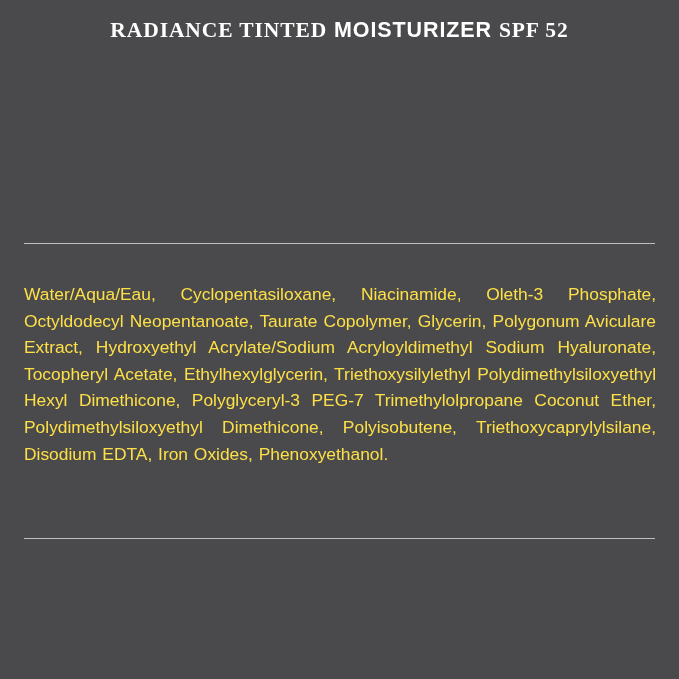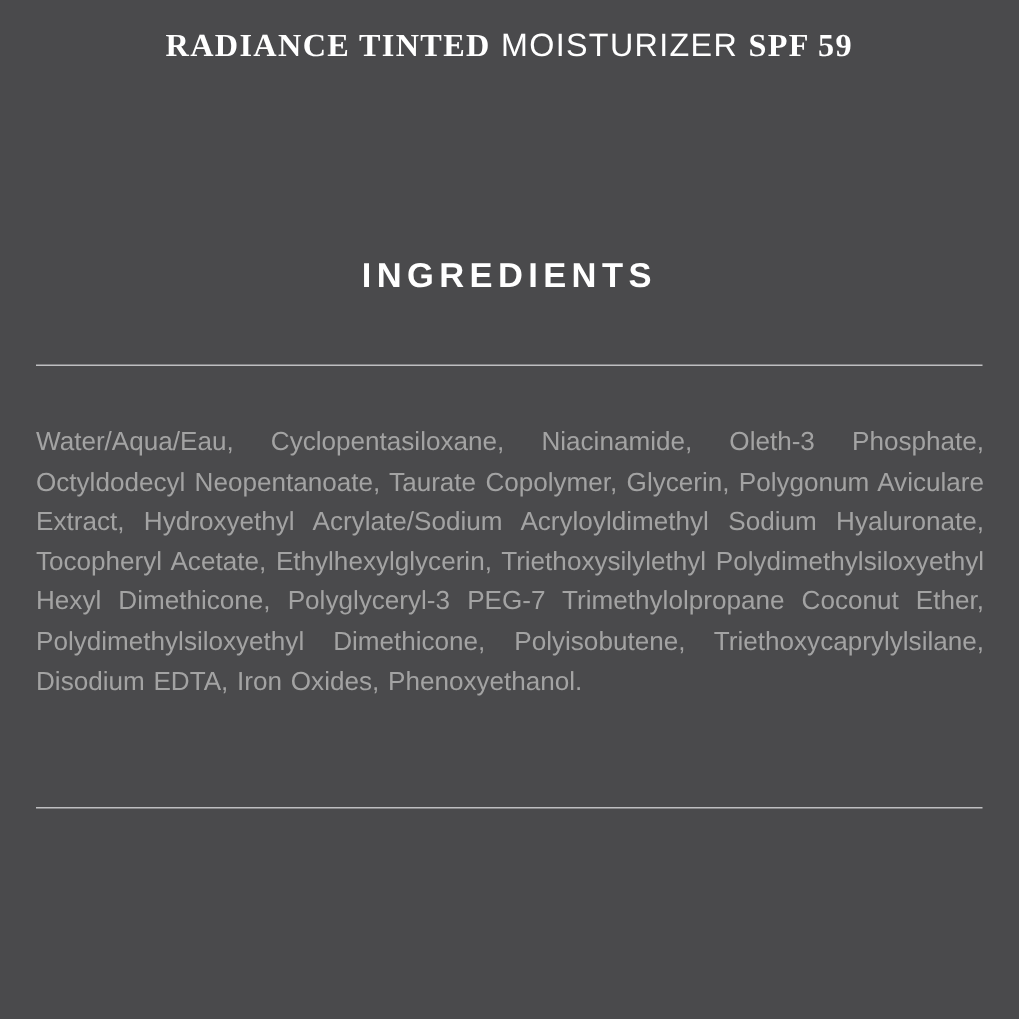--- a/index.html
+++ b/index.html
@@ -29,21 +29,21 @@
     font-size: 21.5px;
     letter-spacing: 0.9px;
     white-space: nowrap;
     color: #ffffff;
   }
   .product-title .bold {
     font-weight: bold;
     font-family: Liberation Serif, serif;
   }
   .product-title .light {
-    font-weight: normal;
+    font-weight: bold;
   }
   .section-heading {
     position: absolute;
     top: 170px;
     left: 0;
     width: 679px;
     text-align: center;
     font-size: 23px;
     font-weight: bold;
     letter-spacing: 3.6px;
@@ -64,34 +64,33 @@
   }
   .ingredients-body {
     position: absolute;
     top: 281px;
     left: 24px;
     width: 632px;
     font-size: 17.4px;
     line-height: 26.6px;
     text-align: justify;
     text-justify: inter-word;
-    color: #a3a3a3;
+    color: #fde047;
     word-spacing: 1px;
   }
 </style>
 </head>
 <body>
 
 <div class="page">
 
   <div class="product-title">
-    <span class="bold">RADIANCE TINTED</span><span class="light"> MOISTURIZER </span><span class="bold">SPF 59</span>
+    <span class="bold">RADIANCE TINTED</span><span class="light"> MOISTURIZER </span><span class="bold">SPF 52</span>
   </div>
 
-  <div class="section-heading">INGREDIENTS</div>
 
   <div class="rule rule-top"></div>
 
   <div class="ingredients-body">Water/Aqua/Eau, Cyclopentasiloxane, Niacinamide, Oleth-3 Phosphate, Octyldodecyl Neopentanoate, Taurate Copolymer, Glycerin, Polygonum Aviculare Extract, Hydroxyethyl Acrylate/Sodium Acryloyldimethyl Sodium Hyaluronate, Tocopheryl Acetate, Ethylhexylglycerin, Triethoxysilylethyl Polydimethylsiloxyethyl Hexyl Dimethicone, Polyglyceryl-3 PEG-7 Trimethylolpropane Coconut Ether, Polydimethylsiloxyethyl Dimethicone, Polyisobutene, Triethoxycaprylylsilane, Disodium EDTA, Iron Oxides, Phenoxyethanol.</div>
 
   <div class="rule rule-bottom"></div>
 
 </div>
 
 </body></html>

